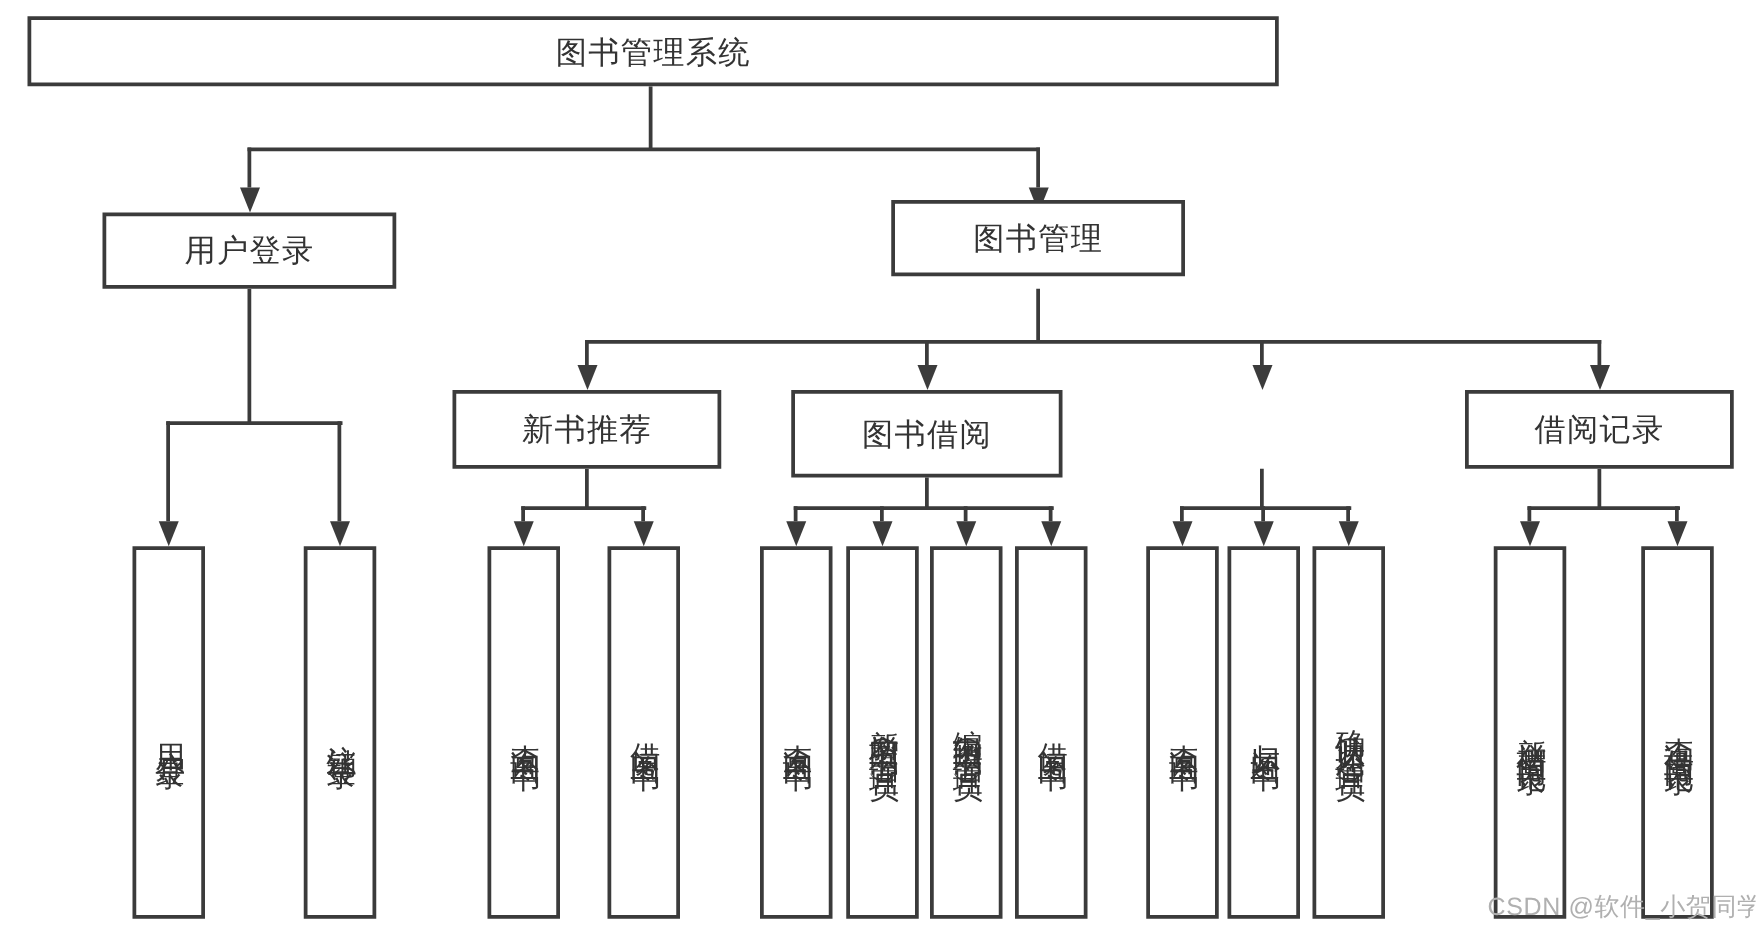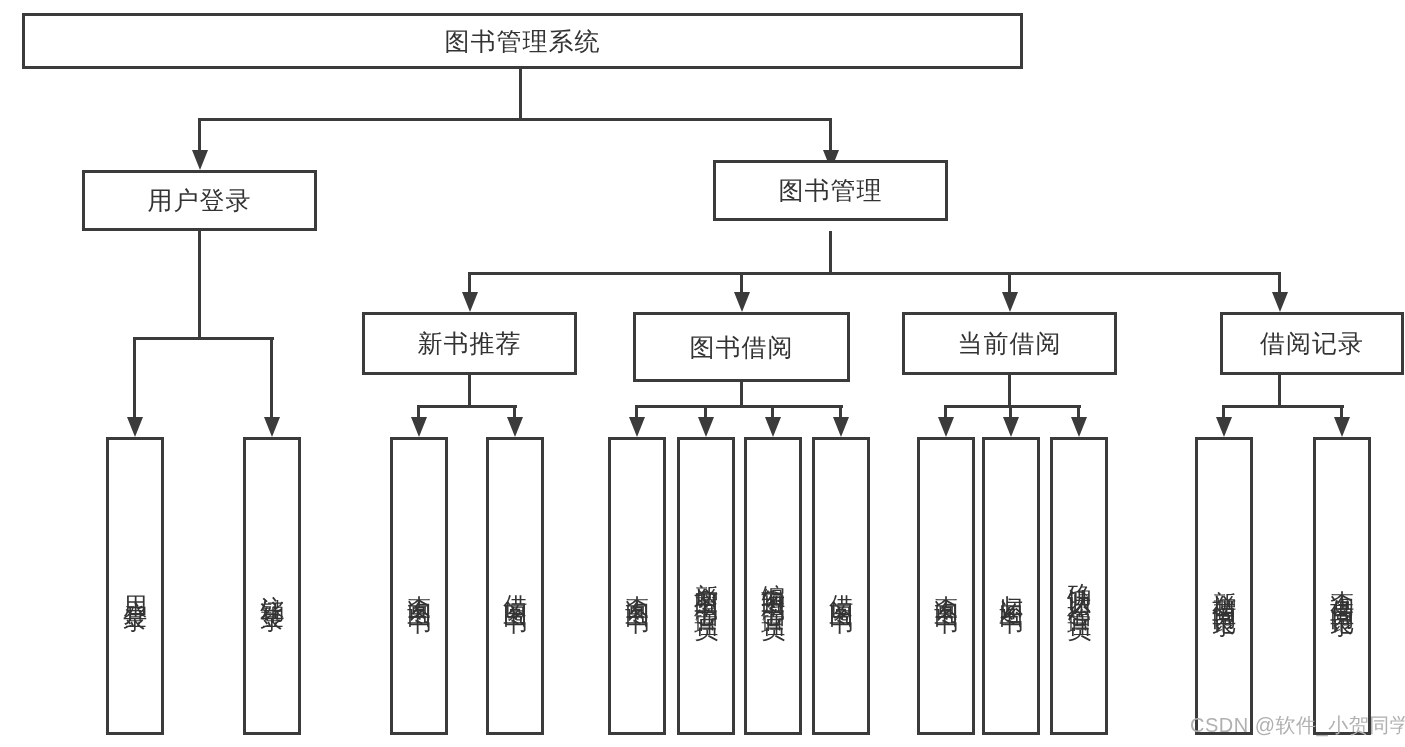--- a/index.html
+++ b/index.html
@@ -82,24 +82,21 @@
   <div class="hbox" style="left:713px;top:160px;width:235px;height:61px">
     <span class="lbl">图书管理</span>
   </div>
 
   <div class="hbox" style="left:362px;top:312px;width:215px;height:63px">
     <span class="lbl">新书推荐</span>
   </div>
   <div class="hbox" style="left:633px;top:312px;width:217px;height:70px">
     <span class="lbl">图书借阅</span>
   </div>
-  <div class="hbox" style="left:902px;top:312px;width:215px;height:63px">
-    <span class="lbl">当前借阅</span>
-  </div>
-  <div class="hbox" style="left:1220px;top:312px;width:184px;height:63px">
+  <div class="hbox" style="left:1172px;top:312px;width:215px;height:63px">
     <span class="lbl">借阅记录</span>
   </div>
 
   <div class="vbox" style="left:106px">
     <span class="vlbl">用户登录</span>
   </div>
   <div class="vbox" style="left:243px">
     <span class="vlbl">注销登录</span>
   </div>
 

